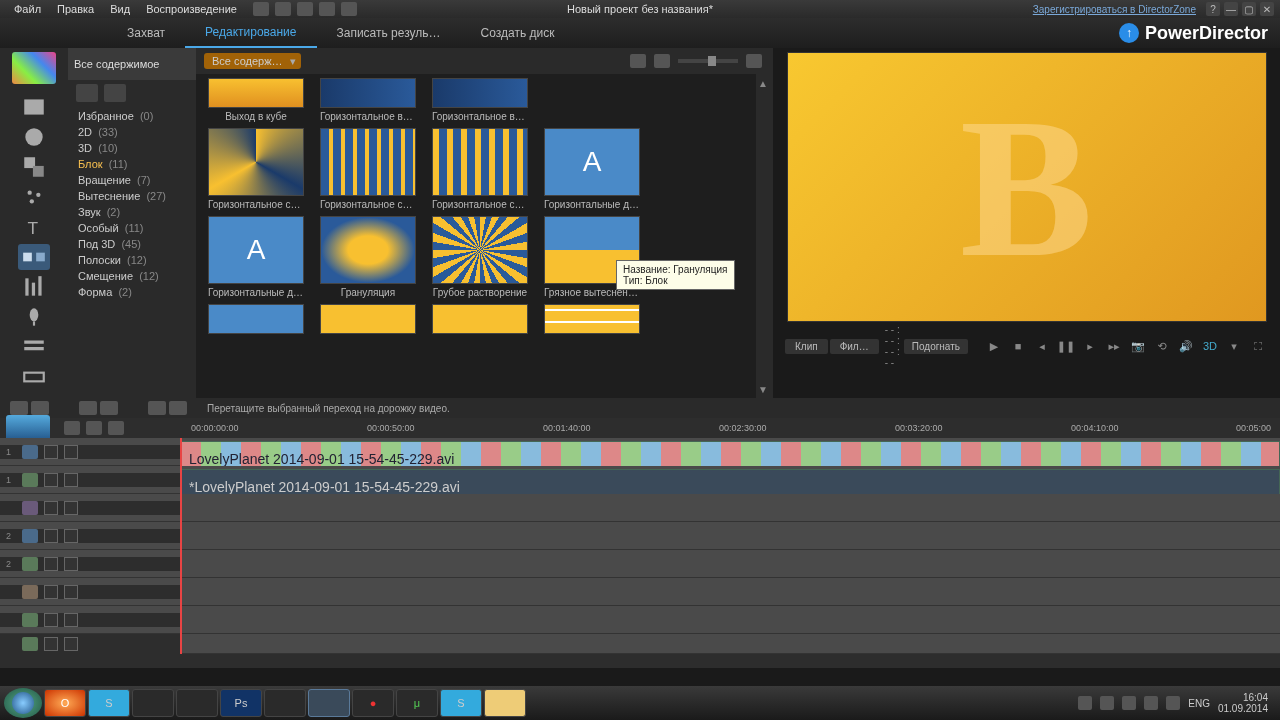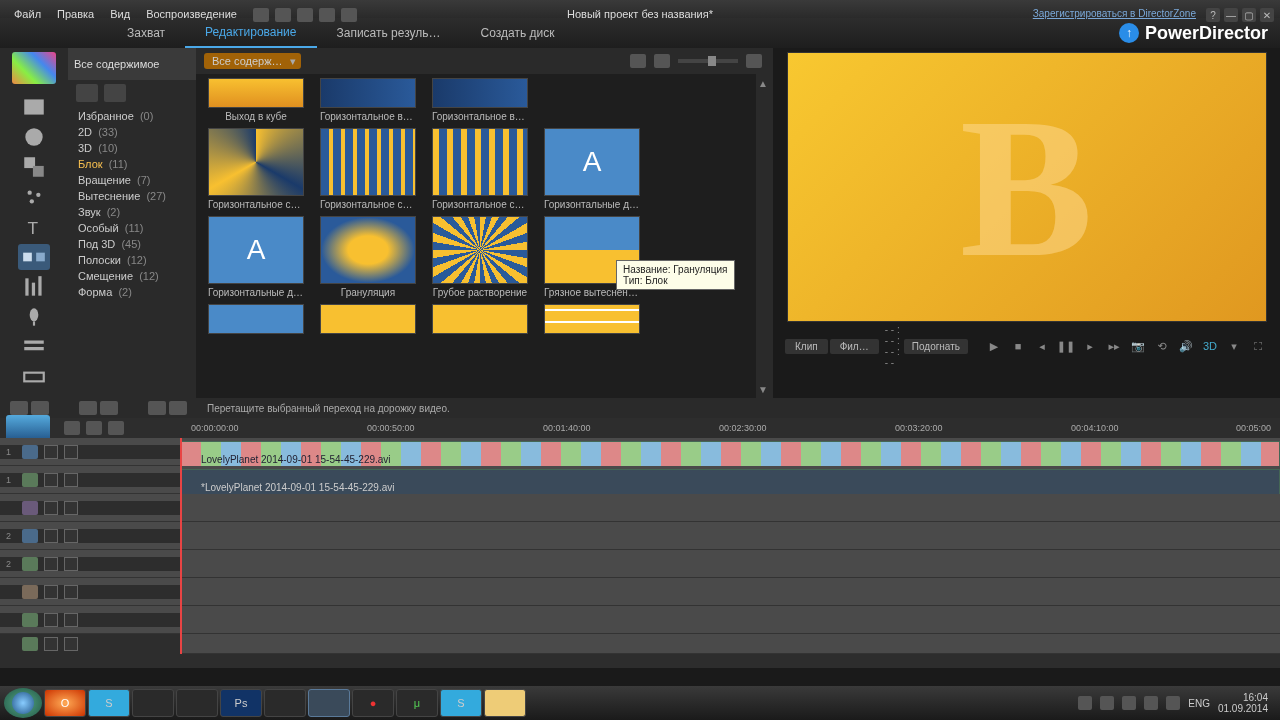--- a/index.html
+++ b/index.html
@@ -1,17 +1,17 @@
 <!DOCTYPE html>
 <html><head>
 <meta charset="utf-8">
 <style>
 *{margin:0;padding:0;box-sizing:border-box;font-family:Tahoma,Arial,sans-serif;user-select:none}
 body{width:1280px;height:720px;background:#1a1a1a;overflow:hidden;font-size:11px;color:#ccc}
-.topbar{height:18px;background:linear-gradient(#3a3a3a,#2a2a2a);display:flex;padding:8px 6px;color:#ddd}
+.topbar{height:18px;background:linear-gradient(#3a3a3a,#2a2a2a);display:flex;align-items:center;padding:0 6px;color:#ddd}
 .menu-item{padding:0 8px;cursor:pointer;font-size:11px}
 .topbar-icons{display:flex;gap:6px;margin-left:8px}
 .tb-icon{width:16px;height:14px;background:#555;border-radius:2px}
 .project-title{position:absolute;left:50%;transform:translateX(-50%);font-size:11px;color:#ddd}
 .director-link{margin-left:auto;color:#7aa8d8;text-decoration:underline;font-size:10px}
 .win-controls{display:flex;gap:4px;margin-left:10px}
 .win-btn{width:14px;height:14px;background:#444;border-radius:2px;display:flex;align-items:center;justify-content:center;font-size:10px;color:#bbb}
 .tab-bar{height:30px;background:linear-gradient(#2d2d2d,#1e1e1e);display:flex;align-items:center;padding-left:107px}
 .tab{padding:0 20px;height:30px;display:flex;align-items:center;color:#bbb;font-size:12px;cursor:pointer}
 .tab.active{color:#4aa8e8;border-bottom:2px solid #4aa8e8}
@@ -73,21 +73,21 @@
 .tl-tracks{flex:1;position:relative;background:#4a4a4a}
 .track-row{height:28px;display:flex;align-items:center;border-bottom:1px solid #333}
 .track-head{width:180px;display:flex;align-items:center;gap:6px;padding:0 6px;background:#2d2d2d}
 .track-num{width:10px;font-size:9px;color:#888}
 .track-ic{width:16px;height:14px;background:#4a6a8a;border-radius:2px}
 .track-ic.audio{background:#5a7a5a}
 .track-ic.fx{background:#6a5a7a}
 .track-ic.text{background:#7a6a5a}
 .track-toggle{width:14px;height:14px;border:1px solid #666;background:#333}
 .track-content{flex:1;height:100%;position:relative;background:#4a4a4a}
-.clip{position:absolute;height:36px;top:3px;left:0;right:0;background:linear-gradient(#8a9,#687);border:1px solid #465;display:flex;align-items:center;padding:0 20px;font-size:10px;color:#223;overflow:hidden}
+.clip{position:absolute;height:36px;top:3px;left:0;right:0;background:linear-gradient(#8a9,#687);border:1px solid #465;display:flex;align-items:center;padding:0 8px;font-size:14px;color:#223;overflow:hidden}
 .clip.video{background:repeating-linear-gradient(90deg,#d88,#d88 20px,#9c8 20px,#9c8 40px,#8bd 40px,#8bd 60px)}
 .clip.audio{background:#3a4a5a;color:#ccc}
 .playhead{position:absolute;left:0;top:0;bottom:0;width:2px;background:#e84444;z-index:5}
 .tl-scroll{height:14px;background:#2d2d2d;display:flex;align-items:center}
 .taskbar{position:absolute;bottom:0;left:0;right:0;height:34px;background:linear-gradient(#3a3a3a,#1a1a1a);display:flex;align-items:center;padding:0 4px;gap:2px}
 .start-btn{width:38px;height:30px;background:radial-gradient(#5a8,#254);border-radius:50%;display:flex;align-items:center;justify-content:center}
 .start-orb{width:22px;height:22px;border-radius:50%;background:radial-gradient(#8cf,#258)}
 .task-item{width:42px;height:28px;background:#2a2a2a;border:1px solid #444;border-radius:3px;display:flex;align-items:center;justify-content:center}
 .task-item.active{background:#3a4a5a;border-color:#5a7a9a}
 .tray{margin-left:auto;display:flex;align-items:center;gap:8px;padding:0 8px;font-size:10px;color:#ccc}

